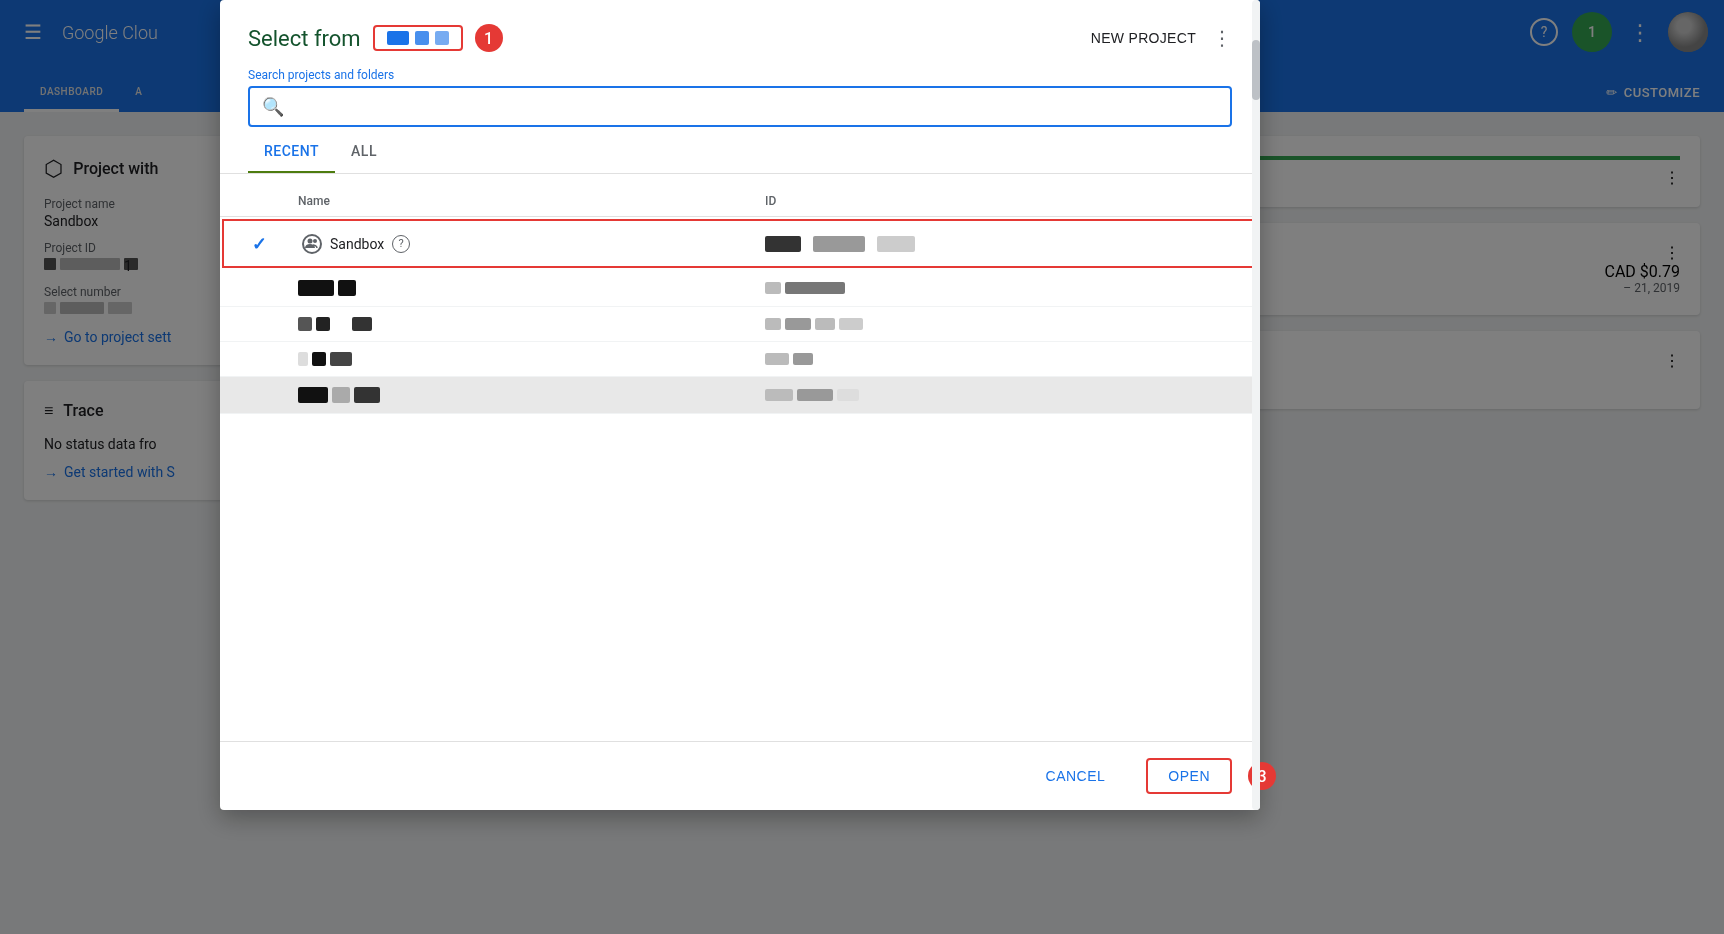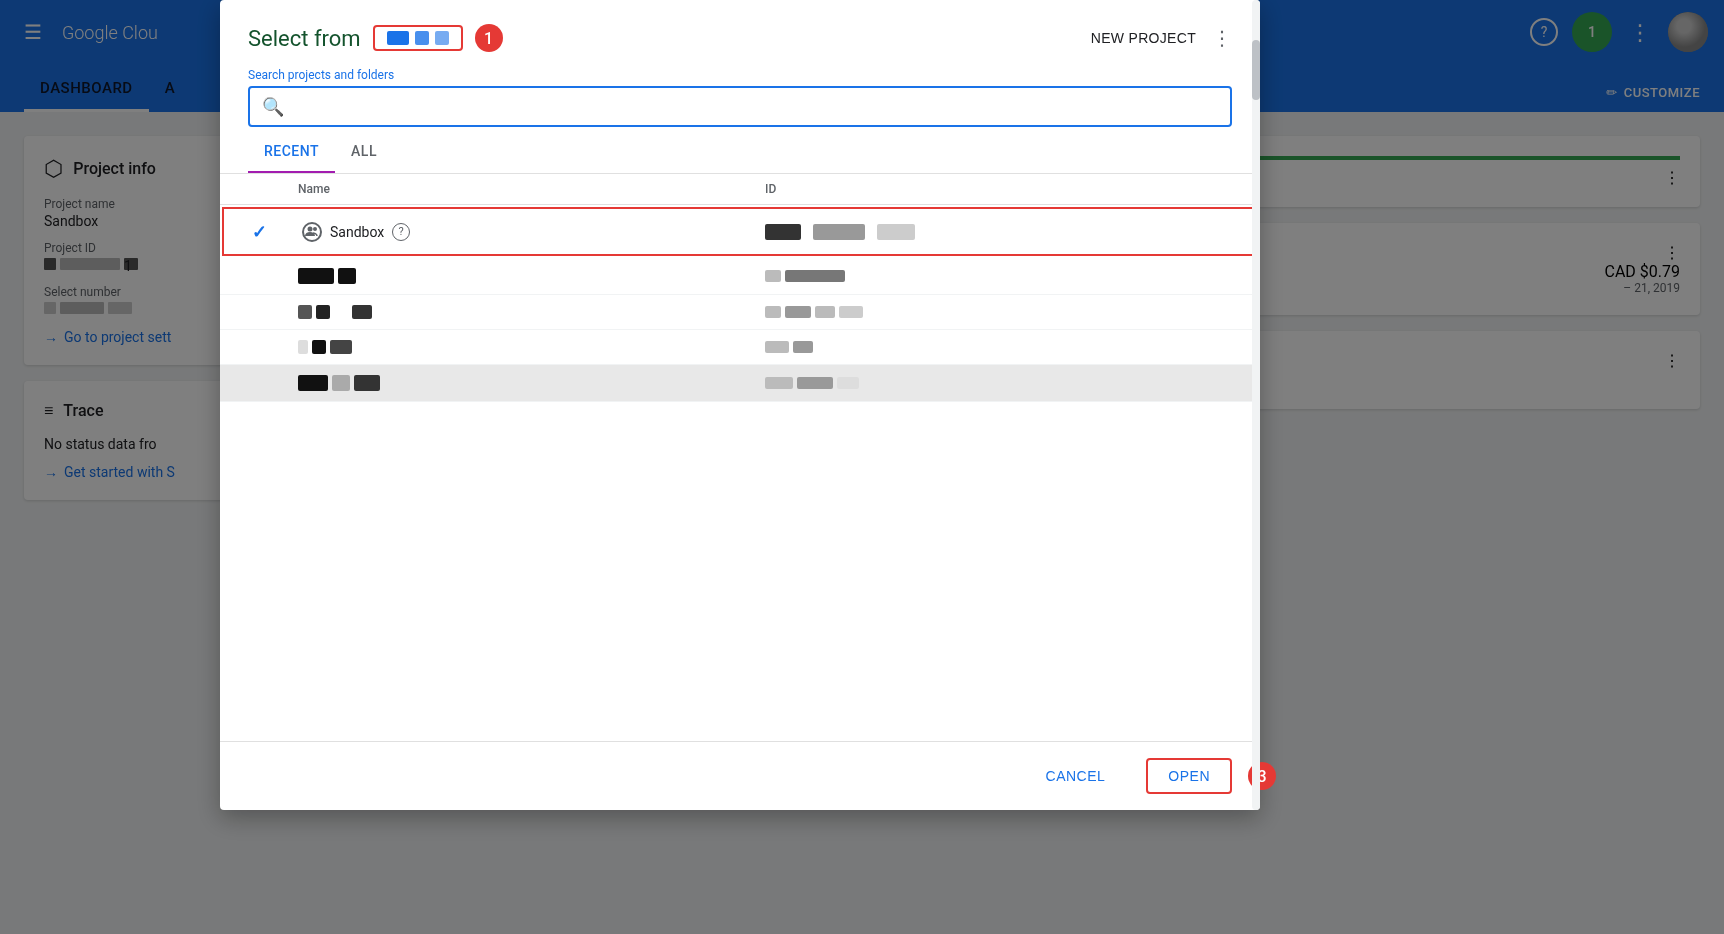--- a/index.html
+++ b/index.html
@@ -94,22 +94,22 @@
 
     
     .sub-nav {
       background: #1a73e8;
       height: 48px;
       display: flex;
       align-items: flex-end;
       padding: 0 24px;
     }
     .sub-nav-tab {
-      color: #0f172a;
-      font-size: 15px;
+      color: #e5e5e5;
+      font-size: 10px;
       font-weight: 500;
       padding: 12px 16px;
       cursor: pointer;
       letter-spacing: 0.5px;
       border-bottom: 3px solid transparent;
       text-transform: uppercase;
     }
     .sub-nav-tab.active {
       border-bottom: 3px solid white;
     }
@@ -331,28 +331,29 @@
       font-size: 14px;
       font-weight: 500;
       color: #5f6368;
       padding: 0 16px 12px;
       cursor: pointer;
       border-bottom: 2px solid transparent;
       letter-spacing: 0.5px;
     }
     .modal-tab.active {
       color: #1a73e8;
-      border-bottom: 2px solid #a21caf;
+      border-bottom: 2px solid #4d7c0f;
     }
 
     
     .modal-table {
       flex: 1;
       overflow-y: auto;
       padding: 0;
+      margin-top: 12px;
     }
     .table-header {
       display: grid;
       grid-template-columns: 50px 1fr 1fr;
       padding: 8px 28px;
       border-bottom: 1px solid #e0e0e0;
     }
     .table-header-cell {
       font-size: 12px;
       color: #5f6368;
@@ -474,21 +475,21 @@
     <span>CUSTOMIZE</span>
   </div>
 </div>
 
 <div class="main-content">
 
   <div class="left-column">
     <div class="card">
       <div class="card-title">
         <span style="font-size:22px;">⬡</span>
-        <span>Project info</span>
+        <span>Project with</span>
       </div>
       <div class="card-field-label">Project name</div>
       <div class="card-field-value">Sandbox</div>
       <div class="card-field-label">Project ID</div>
       <div class="card-field-value">
         <span style="display:inline-flex;gap:4px;align-items:center;">
           <span style="width:12px;height:12px;background:#555;display:inline-block;border-radius:1px;"></span>
           <span style="width:60px;height:12px;background:#bbb;display:inline-block;border-radius:1px;"></span>
           <span style="width:14px;height:12px;background:#555;display:inline-block;border-radius:1px;">1</span>
         </span>

